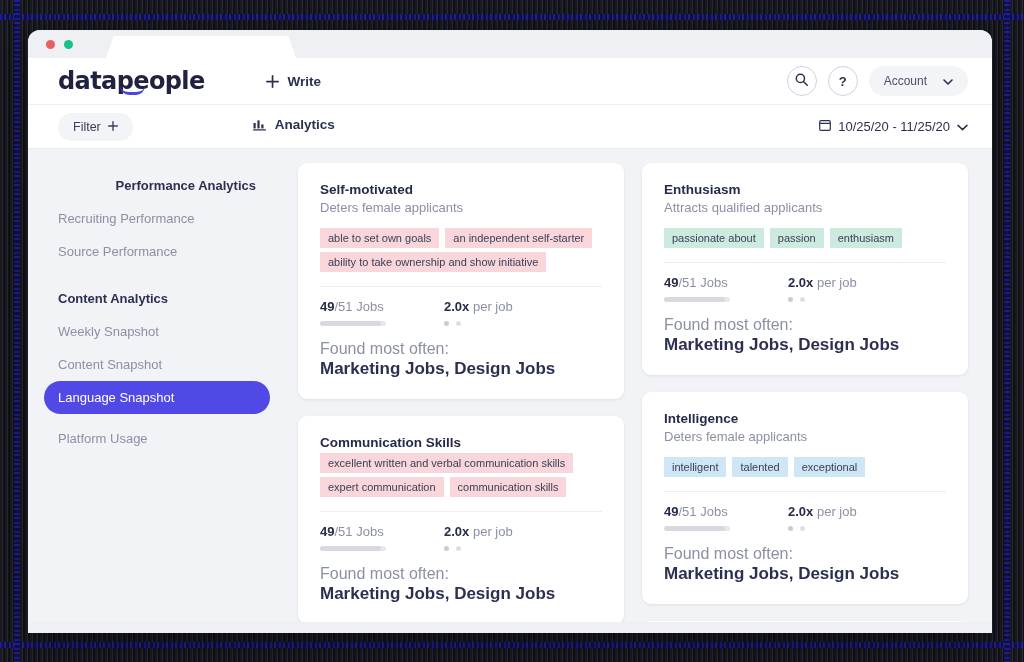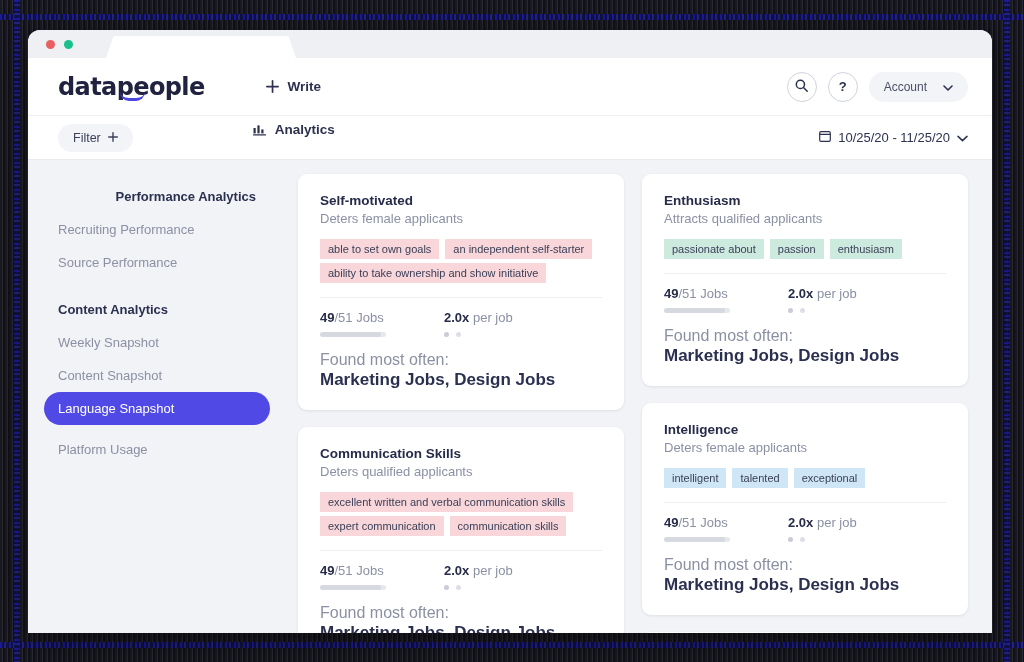--- a/index.html
+++ b/index.html
@@ -80,21 +80,21 @@
     height: 22px;
     background: #ffffff;
     border-radius: 9px 9px 0 0;
     clip-path: polygon(4% 0, 96% 0, 100% 100%, 0% 100%);
   }
 
   
   .app-header {
     display: flex;
     align-items: center;
-    height: 58px;
+    height: 47px;
     background: #ffffff;
     padding: 0 24px 0 30px;
     border-bottom: 1px solid #edeff2;
   }
   .logo {
     position: relative;
     font-size: 24px;
     font-weight: bold;
     letter-spacing: -.6px;
     color: #20223f;
@@ -458,21 +458,20 @@
                   <span class="pip dim"></span>
                 </div>
               </div>
             </div>
             <div class="found-label">Found most often:</div>
             <div class="found-value">Marketing Jobs, Design Jobs</div>
           </div>
 
           <div class="card">
             <div class="card-title">Communication Skills</div>
-            <div class="card-sub">Deters qualified applicants</div>
             <div class="tags">
               <span class="tag pink">excellent written and verbal communication skills</span>
             </div>
             <div class="tags">
               <span class="tag pink">expert communication</span>
               <span class="tag pink">communication skills</span>
             </div>
             <div class="divider"></div>
             <div class="stats">
               <div>

